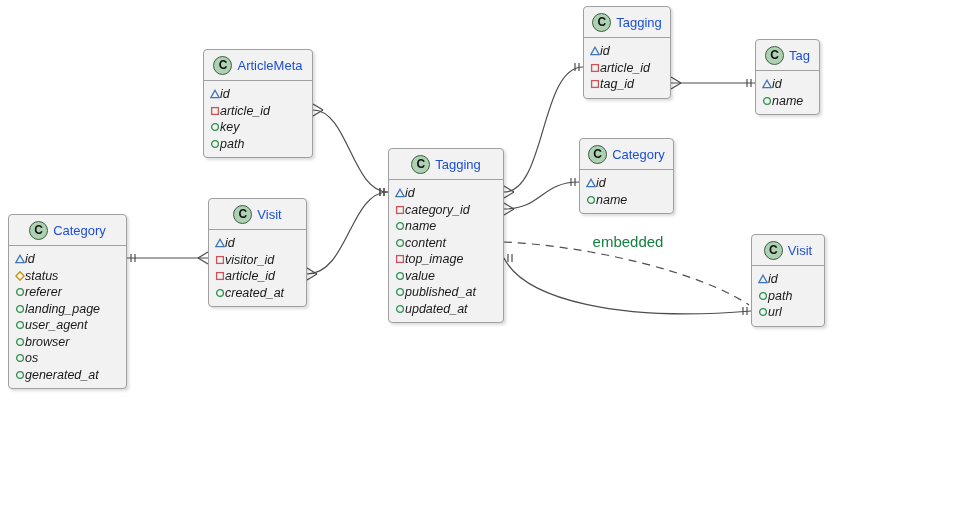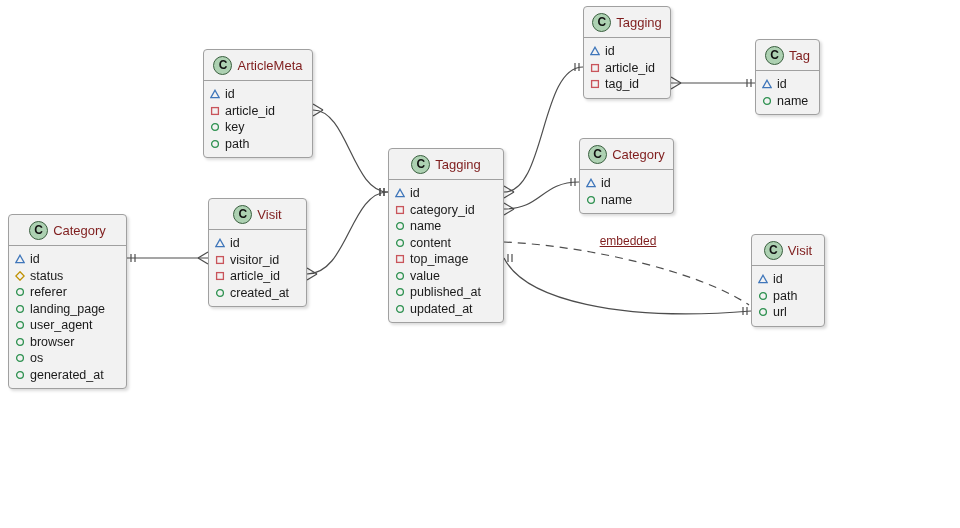--- a/index.html
+++ b/index.html
@@ -15,29 +15,28 @@
   }
   .entity-header{
     height:30px;border-bottom:1px solid #a0a0a0;display:flex;align-items:center;
     justify-content:center;gap:5px;padding:0 3px;white-space:nowrap;
   }
   .class-circle{
     width:19px;height:19px;border-radius:50%;background:#add1b2;border:1.5px solid #3a5f3f;
     display:flex;align-items:center;justify-content:center;flex-shrink:0;
     font-size:12px;font-weight:bold;color:#111;box-sizing:border-box;
   }
-  .entity-name{font-size:13px;color:#7f1d1d;}
+  .entity-name{font-size:13px;color:#1d4ed8;}
   .entity-body{padding:5px 4px 5px 6px;}
-  .field{display:flex;align-items:center;gap:5px;height:16.5px;white-space:nowrap;}
+  .field{display:flex;align-items:center;height:16.5px;white-space:nowrap;font-style:italic;}
   .field-label{font-size:12.5px;color:#1a1a1a;}
   .field svg{flex-shrink:0;display:block;}
   .relation-label{
-    position:absolute;transform:translate(-50%,-50%);font-size:12px;color:#7f1d1d;
+    position:absolute;transform:translate(-50%,-50%);font-size:15px;color:#15803d;
     white-space:nowrap;
-    text-decoration:underline;
   }
 </style>
 </head>
 <body>
 
 <div id="diagram">
   <svg id="wires" viewBox="0 0 960 528" xmlns="http://www.w3.org/2000/svg">
       <g>
         <path d="M 127 258 L 208 258" fill="none" stroke="#4d4d4d" stroke-width="1.2"></path>
         <line x1="131" y1="254" x2="131" y2="262" stroke="#4d4d4d" stroke-width="1.2"></line>

